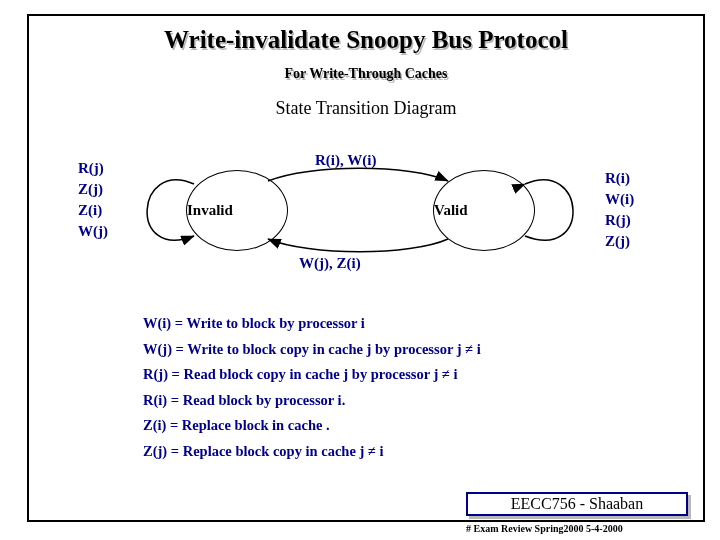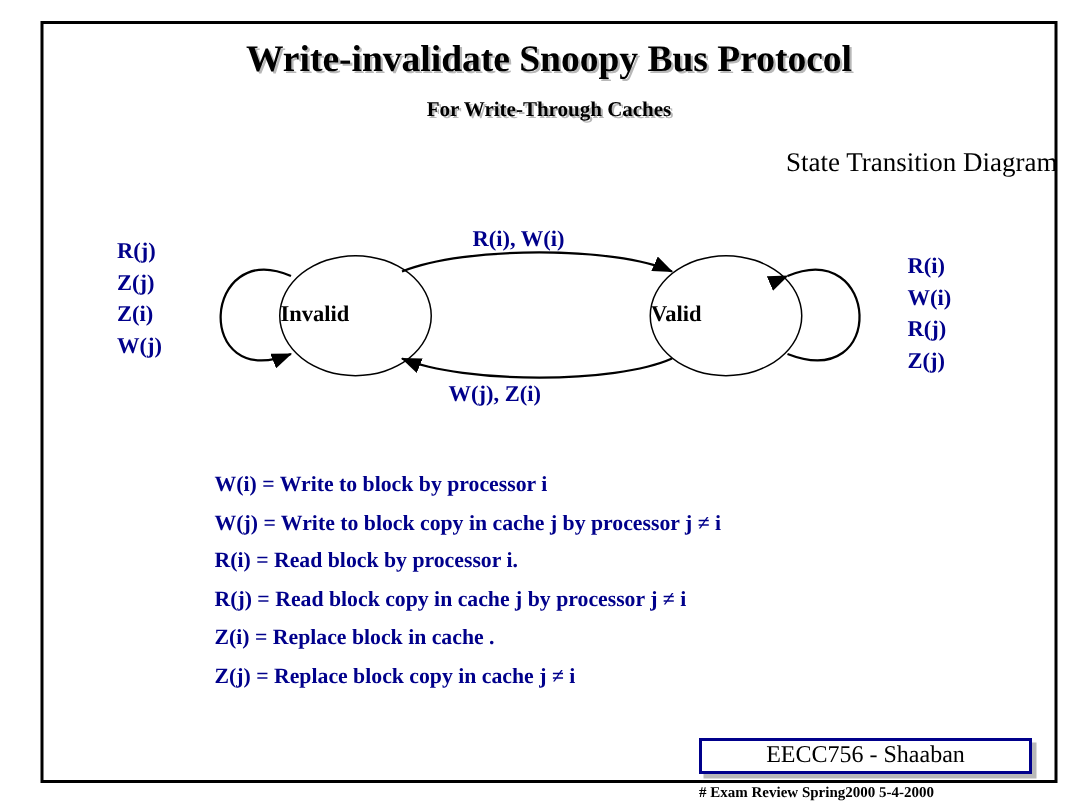--- a/index.html
+++ b/index.html
@@ -50,21 +50,21 @@
     font-size: 14px;
     font-weight: bold;
     color: #000000;
     text-shadow: 1.5px 1.5px 0px #b8b8b8;
   }
   .subsubtitle {
     position: absolute;
     left: 27px;
     top: 98px;
     width: 678px;
-    text-align: right;
+    text-align: center;
     font-size: 18px;
     color: #000000;
   }
 
   
   .left-labels {
     position: absolute;
     left: 78px;
     top: 158px;
     font-size: 15px;
@@ -222,22 +222,22 @@
   <div class="state" id="state-valid">
     <span>Valid</span>
   </div>
 
   <div class="arc-label" id="label-top-arc">R(i), W(i)</div>
   <div class="arc-label" id="label-bottom-arc">W(j), Z(i)</div>
 
   <div class="legend">
     <div>W(i) =  Write to block by processor i</div>
     <div>W(j) = Write to block copy in cache j by processor j  ≠ i</div>
+    <div>R(j) = Read block copy in cache j by processor j  ≠ i</div>
     <div>R(i) = Read block by processor i.</div>
-    <div>R(j) = Read block copy in cache j by processor j  ≠ i</div>
     <div>Z(i) = Replace block in cache .</div>
     <div>Z(j) = Replace block copy in cache j  ≠ i</div>
   </div>
 
   <div class="footer-box">
     <span>EECC756 - Shaaban</span>
   </div>
   <div class="footer-note">#  Exam Review   Spring2000  5-4-2000</div>
 
 </div>

